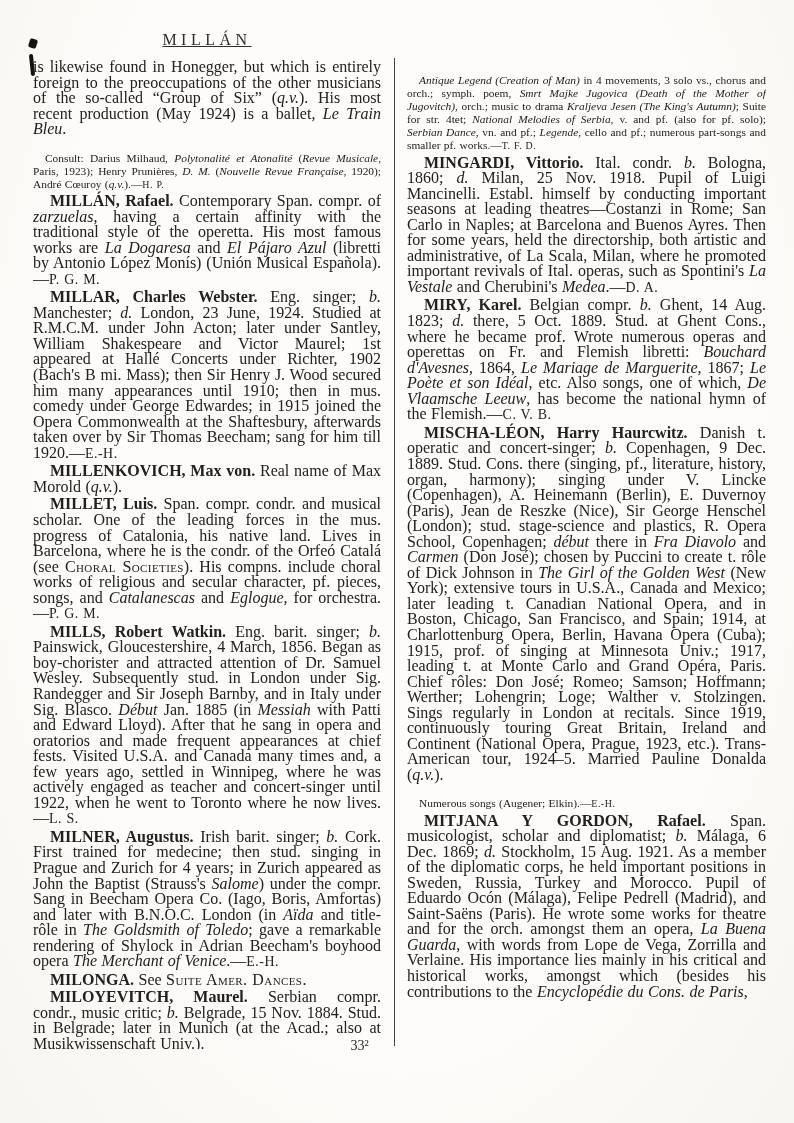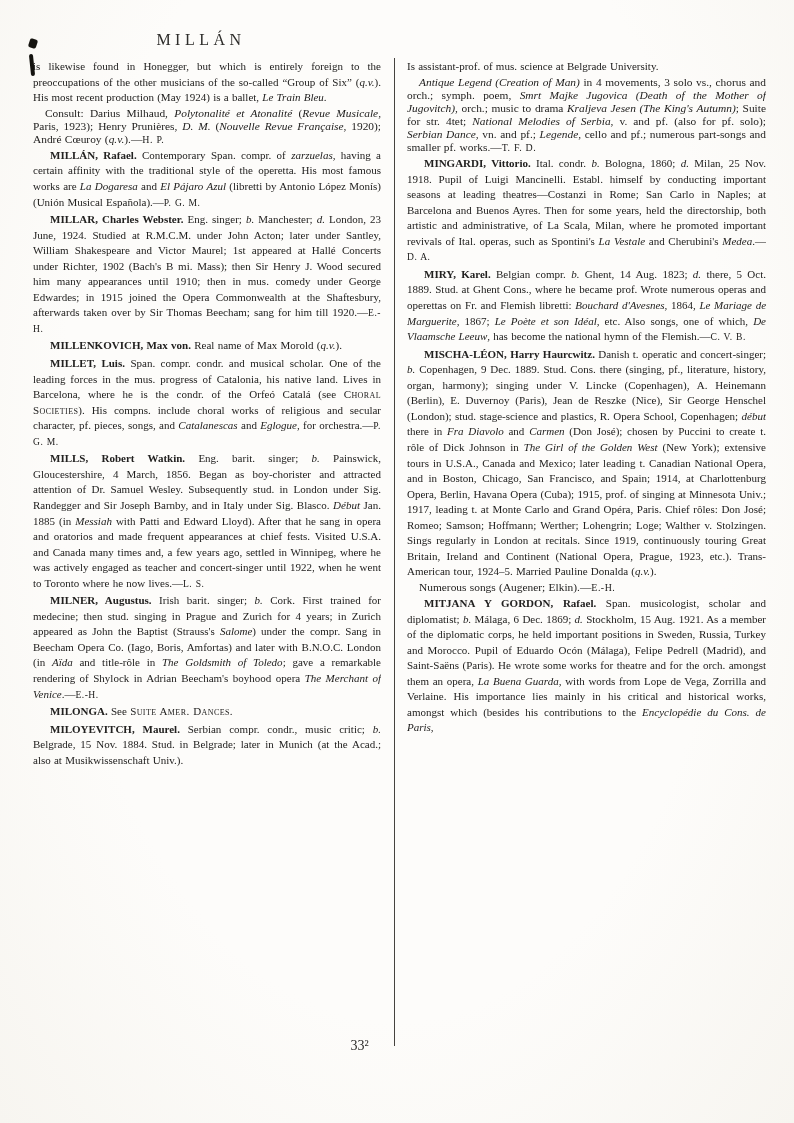--- a/index.html
+++ b/index.html
@@ -16,53 +16,53 @@
   }
   .running-head {
     position: absolute;
     top: 31px;
     font-size: 16px;
     letter-spacing: 4.5px;
     color: #2e2d2b;
     text-align: center;
     white-space: nowrap;
   }
-  .running-head.left  { left: 27px;  width: 348px; }
+  .running-head.left  { left: 33px;  width: 348px; text-decoration: underline; }
   .running-head.right { left: 407px; width: 359px; }
   .column-divider {
     position: absolute;
     left: 394px;
     top: 58px;
     width: 1px;
     height: 988px;
     background: #45423e;
   }
   .column {
     position: absolute;
     top: 59px;
     height: 990px;
     overflow: hidden;
   }
   .column.left  { left: 33px;  width: 348px; }
   .column.right { left: 407px; width: 359px; }
   .para {
     margin: 0;
     text-align: justify;
-    font-size: 11px;
+    font-size: 16px;
     line-height: 15.55px;
     text-indent: 17px;
     word-spacing: 0.5px;
   }
   .para.entry { margin-top: 2px; }
   .para.noindent { text-indent: 0; }
   .para.small {
     font-size: 11.4px;
     line-height: 13.1px;
     text-indent: 12px;
-    margin-top: 1px;
+    margin-top: 15px;
     margin-bottom: 1px;
   }
   .bd { font-weight: bold; margin-top: 44px; }
   .it { font-style: italic; }
   .smallcaps { font-variant: small-caps; letter-spacing: 0.4px; }
   .sig { font-size: 0.87em; letter-spacing: 0.5px; }
   .page-number {
     position: absolute;
     top: 1038px;
     left: 0;
@@ -97,21 +97,20 @@
       <p class="para entry"><span class="bd">MILLAR, Charles Webster.</span><span>  Eng. singer; </span><span class="it">b.</span><span> Manchester; </span><span class="it">d.</span><span> London, 23 June, 1924.  Studied at R.M.C.M. under John Acton; later under Santley, William Shakespeare and Victor Maurel; 1st appeared at Hallé Concerts under Richter, 1902 (Bach's B mi. Mass); then Sir Henry J. Wood secured him many appearances until 1910; then in mus. comedy under George Edwardes; in 1915 joined the Opera Commonwealth at the Shaftesbury, afterwards taken over by Sir Thomas Beecham; sang for him till 1920.—</span><span class="sig">E.-H.</span></p>
       <p class="para entry"><span class="bd">MILLENKOVICH, Max von.</span><span>  Real name of Max Morold (</span><span class="it">q.v.</span><span>).</span></p>
       <p class="para entry"><span class="bd">MILLET, Luis.</span><span>  Span. compr. condr. and musical scholar.  One of the leading forces in the mus. progress of Catalonia, his native land.  Lives in Barcelona, where he is the condr. of the Orfeó Catalá (see </span><span class="smallcaps">Choral Societies</span><span>).  His compns. include choral works of religious and secular character, pf. pieces, songs, and </span><span class="it">Catalanescas</span><span> and </span><span class="it">Eglogue</span><span>, for orchestra.—</span><span class="sig">P. G. M.</span></p>
       <p class="para entry"><span class="bd">MILLS, Robert Watkin.</span><span>  Eng. barit. singer; </span><span class="it">b.</span><span> Painswick, Gloucestershire, 4 March, 1856.  Began as boy-chorister and attracted attention of Dr. Samuel Wesley.  Subsequently stud. in London under Sig. Randegger and Sir Joseph Barnby, and in Italy under Sig. Blasco.  </span><span class="it">Début</span><span> Jan. 1885 (in </span><span class="it">Messiah</span><span> with Patti and Edward Lloyd).  After that he sang in opera and oratorios and made frequent appearances at chief fests.  Visited U.S.A. and Canada many times and, a few years ago, settled in Winnipeg, where he was actively engaged as teacher and concert-singer until 1922, when he went to Toronto where he now lives.—</span><span class="sig">L. S.</span></p>
       <p class="para entry"><span class="bd">MILNER, Augustus.</span><span>  Irish barit. singer; </span><span class="it">b.</span><span> Cork.  First trained for medecine; then stud. singing in Prague and Zurich for 4 years; in Zurich appeared as John the Baptist (Strauss's </span><span class="it">Salome</span><span>) under the compr.  Sang in Beecham Opera Co. (Iago, Boris, Amfortas) and later with B.N.O.C. London (in </span><span class="it">Aïda</span><span> and title-rôle in </span><span class="it">The Goldsmith of Toledo</span><span>; gave a remarkable rendering of Shylock in Adrian Beecham's boyhood opera </span><span class="it">The Merchant of Venice</span><span>.—</span><span class="sig">E.-H.</span></p>
       <p class="para entry"><span class="bd">MILONGA.</span><span>  See </span><span class="smallcaps">Suite Amer. Dances</span><span>.</span></p>
       <p class="para entry"><span class="bd">MILOYEVITCH, Maurel.</span><span>  Serbian compr. condr., music critic; </span><span class="it">b.</span><span> Belgrade, 15 Nov. 1884.  Stud. in Belgrade; later in Munich (at the Acad.; also at Musikwissenschaft Univ.).</span></p>
     </div>
 
   <div class="column right">
-      <p class="para noindent"><span>Is assistant-prof. of mus. science at Belgrade University.</span></p>
       <p class="para small"><span class="it">Antique Legend (Creation of Man)</span><span> in 4 movements, 3 solo vs., chorus and orch.; symph. poem, </span><span class="it">Smrt Majke Jugovica (Death of the Mother of Jugovitch)</span><span>, orch.; music to drama </span><span class="it">Kraljeva Jesen (The King's Autumn)</span><span>; Suite for str. 4tet; </span><span class="it">National Melodies of Serbia</span><span>, v. and pf. (also for pf. solo); </span><span class="it">Serbian Dance</span><span>, vn. and pf.; </span><span class="it">Legende</span><span>, cello and pf.; numerous part-songs and smaller pf. works.—</span><span class="sig">T. F. D.</span></p>
       <p class="para entry"><span class="bd">MINGARDI, Vittorio.</span><span>  Ital. condr.  </span><span class="it">b.</span><span> Bologna, 1860; </span><span class="it">d.</span><span> Milan, 25 Nov. 1918.  Pupil of Luigi Mancinelli.  Establ. himself by conducting important seasons at leading theatres—Costanzi in Rome; San Carlo in Naples; at Barcelona and Buenos Ayres.  Then for some years, held the directorship, both artistic and administrative, of La Scala, Milan, where he promoted important revivals of Ital. operas, such as Spontini's </span><span class="it">La Vestale</span><span> and Cherubini's </span><span class="it">Medea</span><span>.—</span><span class="sig">D. A.</span></p>
       <p class="para entry"><span class="bd">MIRY, Karel.</span><span>  Belgian compr.  </span><span class="it">b.</span><span> Ghent, 14 Aug. 1823; </span><span class="it">d.</span><span> there, 5 Oct. 1889.  Stud. at Ghent Cons., where he became prof.  Wrote numerous operas and operettas on Fr. and Flemish libretti: </span><span class="it">Bouchard d'Avesnes</span><span>, 1864, </span><span class="it">Le Mariage de Marguerite</span><span>, 1867; </span><span class="it">Le Poète et son Idéal</span><span>, etc.  Also songs, one of which, </span><span class="it">De Vlaamsche Leeuw</span><span>, has become the national hymn of the Flemish.—</span><span class="sig">C. V. B.</span></p>
       <p class="para entry"><span class="bd">MISCHA-LÉON, Harry Haurcwitz.</span><span>  Danish t. operatic and concert-singer; </span><span class="it">b.</span><span> Copenhagen, 9 Dec. 1889.  Stud. Cons. there (singing, pf., literature, history, organ, harmony); singing under V. Lincke (Copenhagen), A. Heinemann (Berlin), E. Duvernoy (Paris), Jean de Reszke (Nice), Sir George Henschel (London); stud. stage-science and plastics, R. Opera School, Copenhagen; </span><span class="it">début</span><span> there in </span><span class="it">Fra Diavolo</span><span> and </span><span class="it">Carmen</span><span> (Don José); chosen by Puccini to create t. rôle of Dick Johnson in </span><span class="it">The Girl of the Golden West</span><span> (New York); extensive tours in U.S.A., Canada and Mexico; later leading t. Canadian National Opera, and in Boston, Chicago, San Francisco, and Spain; 1914, at Charlottenburg Opera, Berlin, Havana Opera (Cuba); 1915, prof. of singing at Minnesota Univ.; 1917, leading t. at Monte Carlo and Grand Opéra, Paris.  Chief rôles: Don José; Romeo; Samson; Hoffmann; Werther; Lohengrin; Loge; Walther v. Stolzingen.  Sings regularly in London at recitals.  Since 1919, continuously touring Great Britain, Ireland and Continent (National Opera, Prague, 1923, etc.).  Trans-American tour, 1924–5.  Married Pauline Donalda (</span><span class="it">q.v.</span><span>).</span></p>
       <p class="para small"><span>Numerous songs (Augener; Elkin).—</span><span class="sig">E.-H.</span></p>
       <p class="para entry"><span class="bd">MITJANA Y GORDON, Rafael.</span><span>  Span. musicologist, scholar and diplomatist; </span><span class="it">b.</span><span> Málaga, 6 Dec. 1869; </span><span class="it">d.</span><span> Stockholm, 15 Aug. 1921.  As a member of the diplomatic corps, he held important positions in Sweden, Russia, Turkey and Morocco.  Pupil of Eduardo Ocón (Málaga), Felipe Pedrell (Madrid), and Saint-Saëns (Paris).  He wrote some works for theatre and for the orch. amongst them an opera, </span><span class="it">La Buena Guarda</span><span>, with words from Lope de Vega, Zorrilla and Verlaine.  His importance lies mainly in his critical and historical works, amongst which (besides his contributions to the </span><span class="it">Encyclopédie du Cons. de Paris</span><span>,</span></p>
     </div>
 
   <div class="page-number">33²</div>
 </div>

